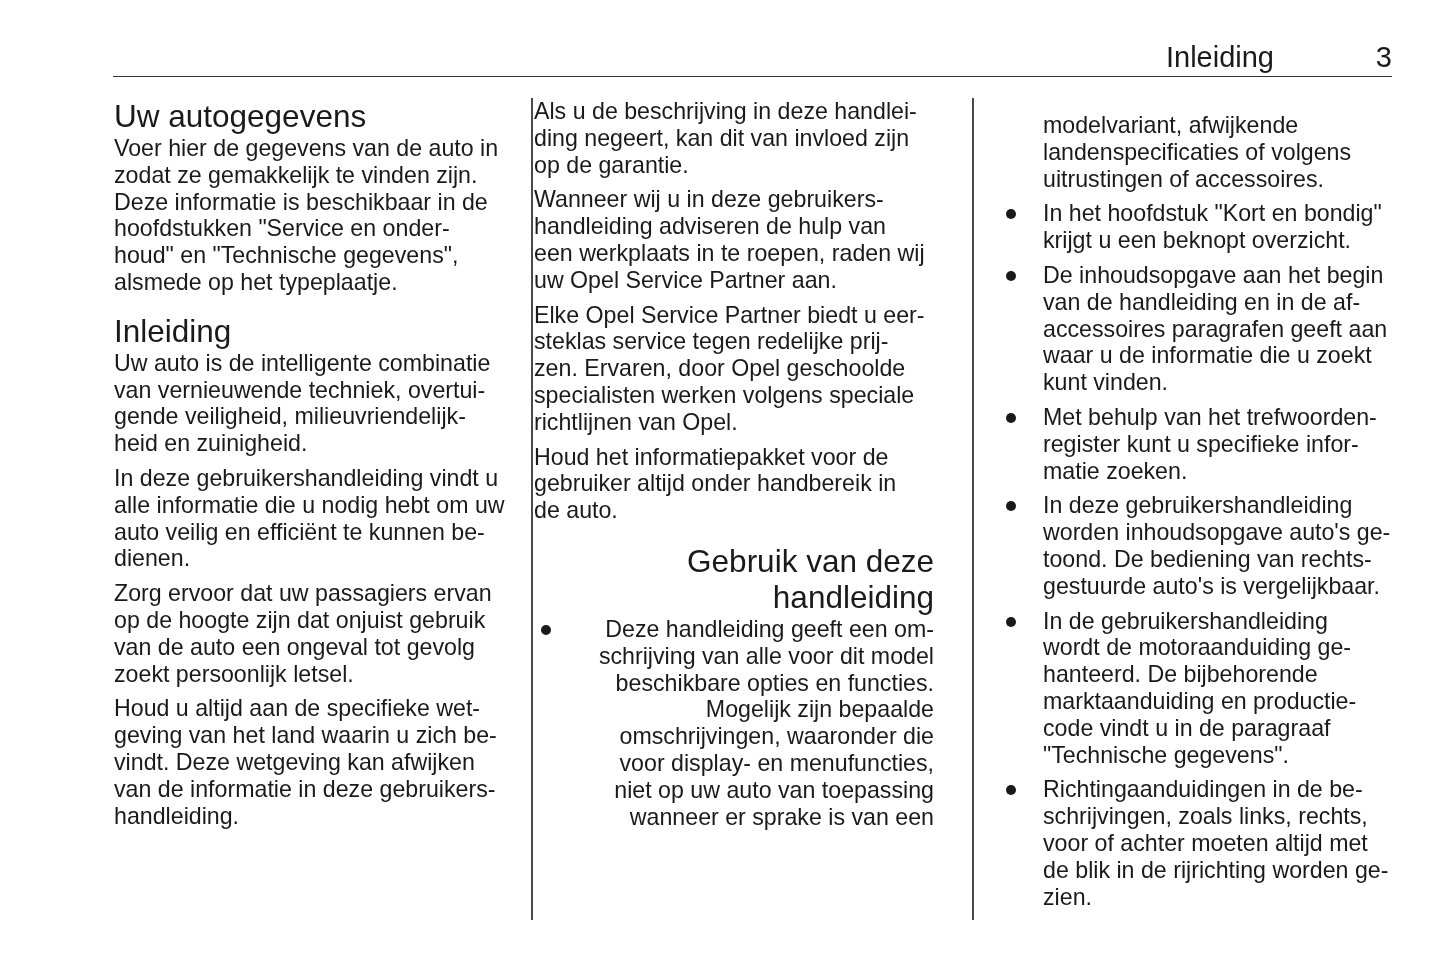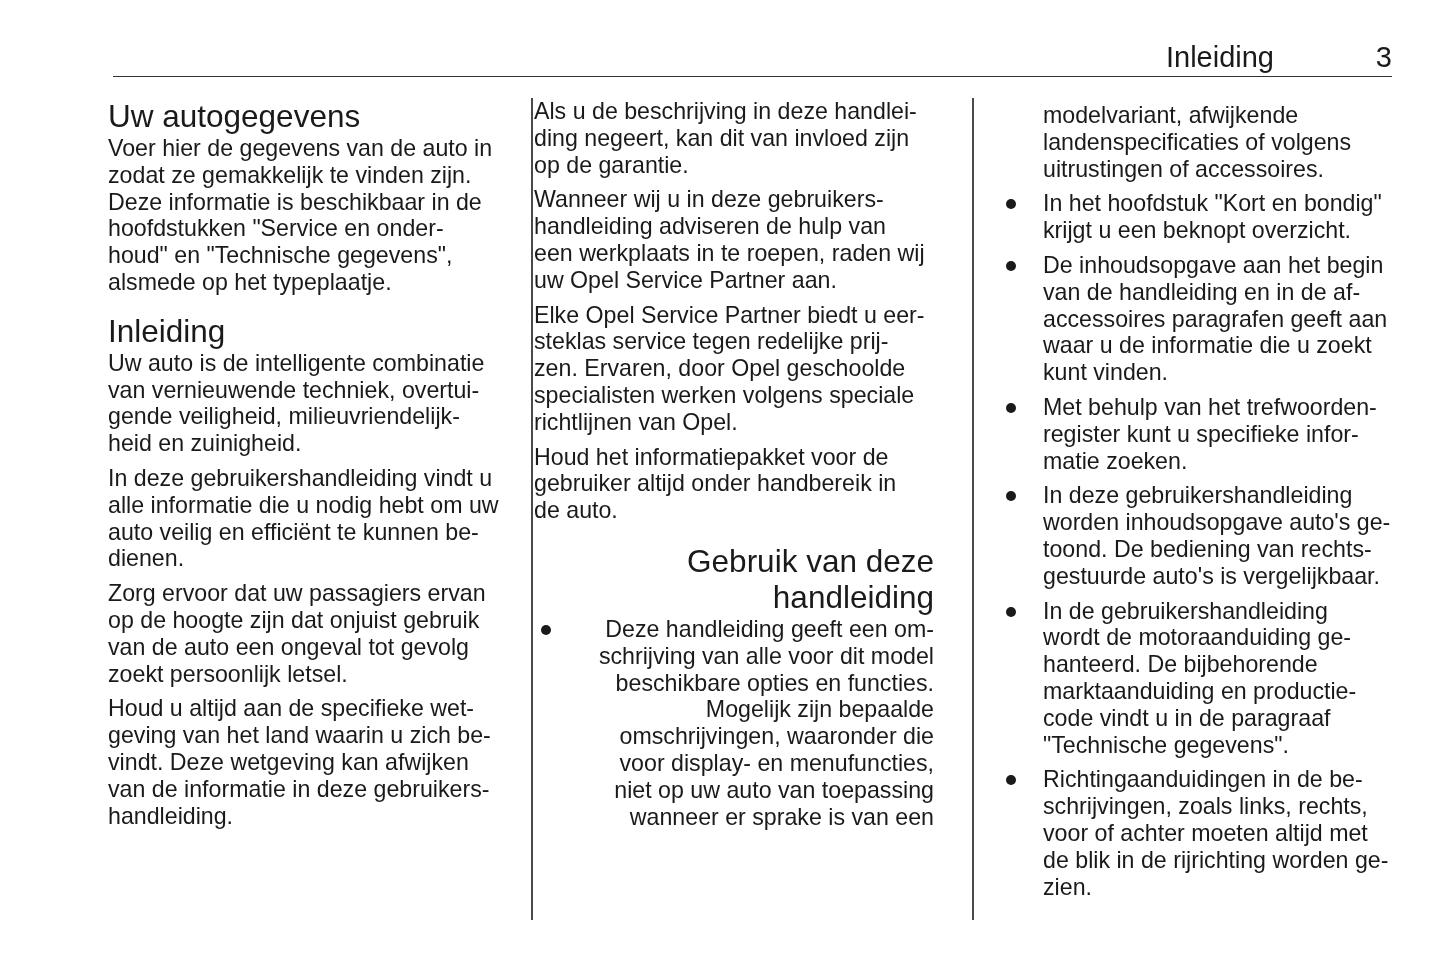--- a/index.html
+++ b/index.html
@@ -36,21 +36,21 @@
       top: 4px;
       font-size: 29px;
       line-height: 34px;
     }
     .column {
       position: absolute;
       top: 98px;
       font-size: 23.2px;
       line-height: 26.8px;
     }
-    .col-1 { left: 108px; width: 400px; }
+    .col-1 { left: 114px; width: 400px; }
     .col-2 { left: 534px; width: 400px; }
     .col-3 { left: 1000px; width: 395px; }
     .divider {
       position: absolute;
       top: 98px;
       width: 2px;
       height: 822px;
       background: #4a4a4a;
     }
     .divider-1 { left: 531px; }
@@ -84,21 +84,21 @@
       top: 9px;
       width: 10px;
       height: 10px;
       border-radius: 50%;
       background: #1a1a1a;
     }
     .continuation {
       padding-left: 44px;
       margin-bottom: 8px;
     }
-    .col-3 .continuation { margin-top: 4px; }
+    .col-3 .continuation { margin-top: 14px; }
     .line { display: block; white-space: nowrap; }
   </style>
 </head>
 <body>
 
 <div class="page-header">
   <span class="header-title">Inleiding</span>
   <span class="header-page">3</span>
 </div>
 

